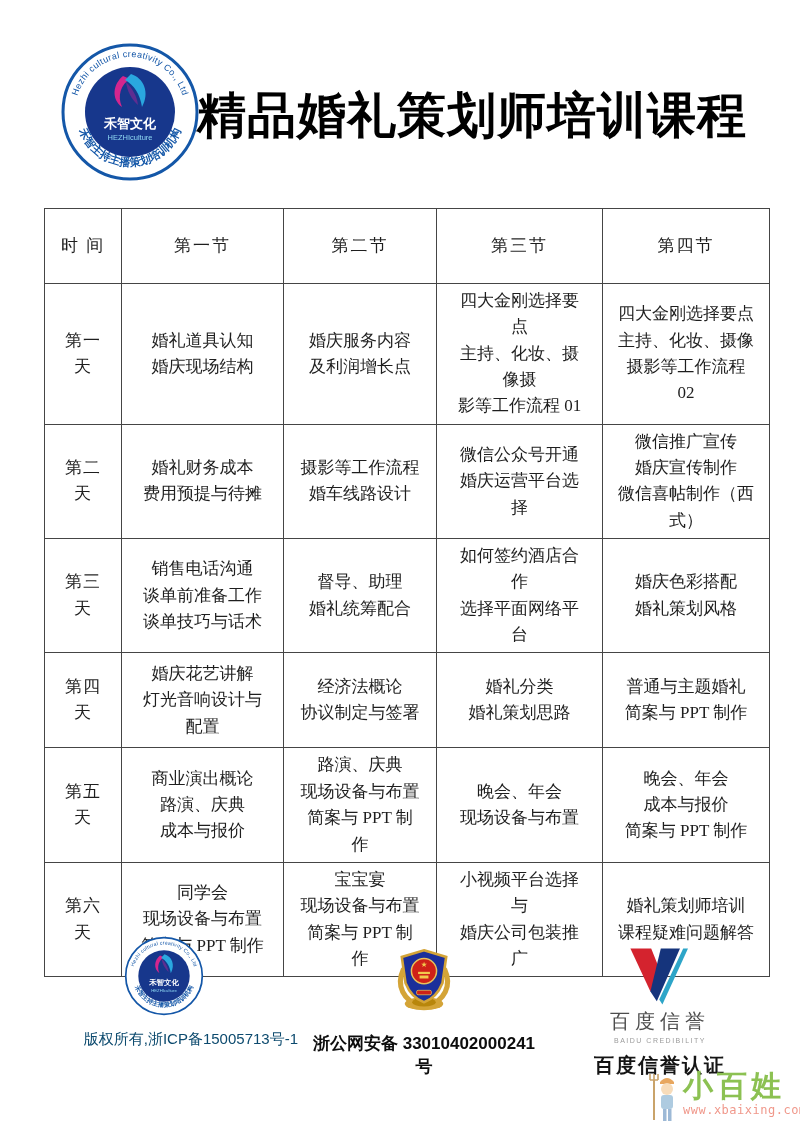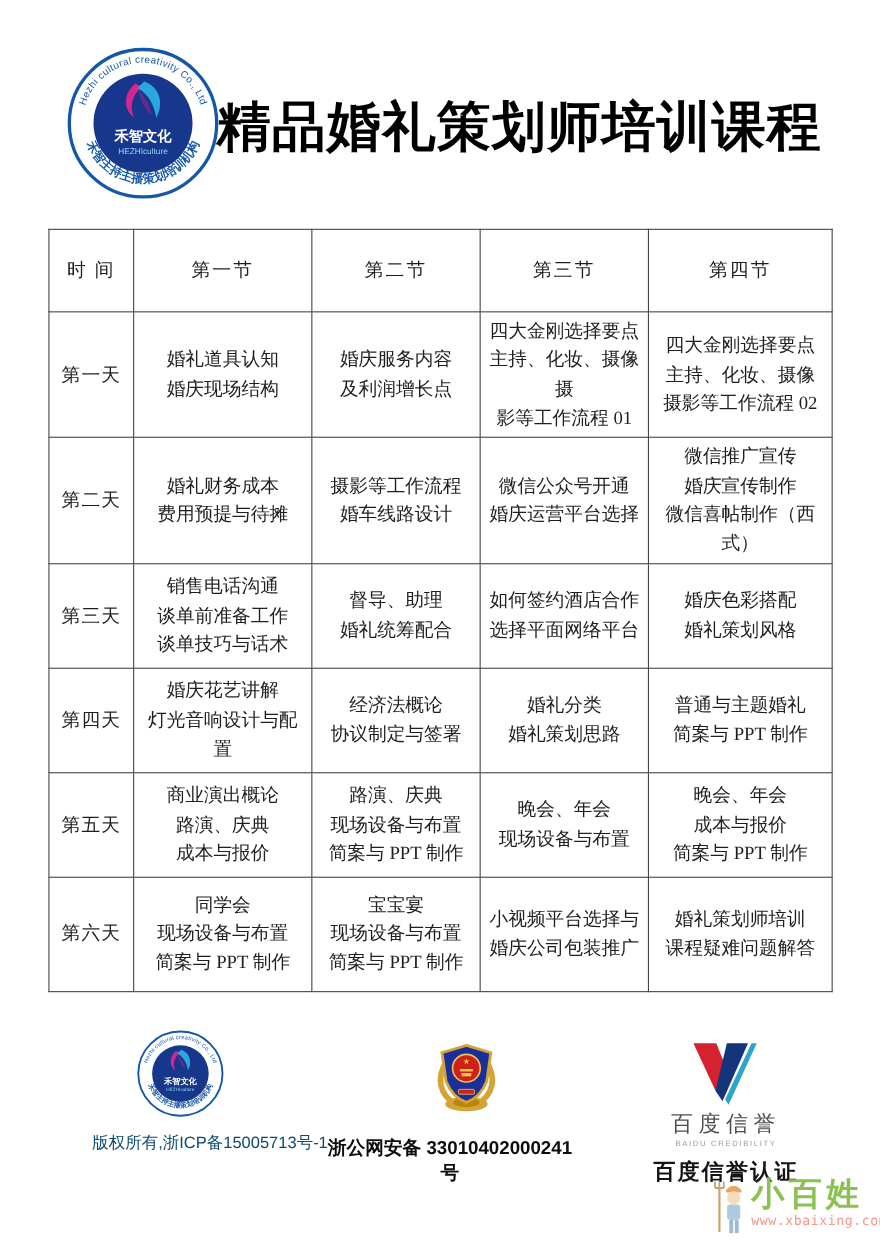--- a/index.html
+++ b/index.html
@@ -23,38 +23,38 @@
   
   table.course {
     position:absolute; left:44px; top:200px; width:712px;
     border-collapse:collapse; table-layout:fixed;
   }
   table.course td, table.course th {
     border:1px solid #454545;
     text-align:center; vertical-align:middle;
     font-weight:normal;
     font-size:17px; line-height:1.55; color:#1e1e1e;
-    white-space:pre-line; padding:4px 6px;
+    white-space:pre-line; padding:4px 15px;
   }
   table.course th { letter-spacing:2px; }
   td.day-cell { vertical-align:top; padding-top:22px; letter-spacing:1px; }
   tr.hdr { height:75px; }
   tr.r0 { height:97px; } tr.r1 { height:95px; } tr.r2 { height:95px; }
   tr.r3 { height:95px; } tr.r4 { height:95px; } tr.r5 { height:104px; }
 
   
   .footer-sans { font-family:"Liberation Sans","DejaVu Sans",sans-serif; }
   .logo-footer { position:absolute; left:124px; top:928px; width:80px; height:80px; }
   .copyright {
     position:absolute; left:52px; top:1022px; width:246px; text-align:right;
     font-size:15px; color:#0c4a6e;
   }
   .badge-police { position:absolute; left:387px; top:926px; width:74px; height:86px; }
   .beian {
-    position:absolute; left:293px; top:1024px; width:232px; text-align:center;
+    position:absolute; left:308px; top:1024px; width:232px; text-align:center;
     font-size:17px; font-weight:bold; color:#0d0d0d;
   }
   .baidu-block { position:absolute; left:592px; top:934px; width:136px; text-align:center; }
   .baidu-v { width:74px; height:64px; display:block; margin:0 auto; }
   .baidu-cn { font-size:20px; color:#4d4d4d; letter-spacing:5px; margin-top:2px; }
   .baidu-en { font-size:7px; color:#9b9b9b; letter-spacing:1.5px; margin-top:2px; }
   .baidu-cert { font-size:20px; font-weight:bold; color:#141414; margin-top:8px; letter-spacing:2px; }
 
   
   .watermark { position:absolute; left:648px; top:1062px; width:150px; display:flex; align-items:flex-start; }
@@ -100,21 +100,21 @@
     <use href="#hezhi-logo"></use>
   </svg>
   <div class="page-title">精品婚礼策划师培训课程</div>
 
   <table class="course">
     <tbody>
         <tr class="hdr">
       <th style="width:77px">时  间</th>
       <th style="width:162px">第一节</th>
       <th style="width:153px">第二节</th>
-      <th style="width:153px">第三节</th>
+      <th style="width:166px">第三节</th>
       <th style="width:167px">第四节</th>
     </tr>
     <tr class="r0">
       <td class="day-cell">第一天</td>
       <td>婚礼道具认知
 婚庆现场结构</td>
       <td>婚庆服务内容
 及利润增长点</td>
       <td>四大金刚选择要点
 主持、化妆、摄像摄

